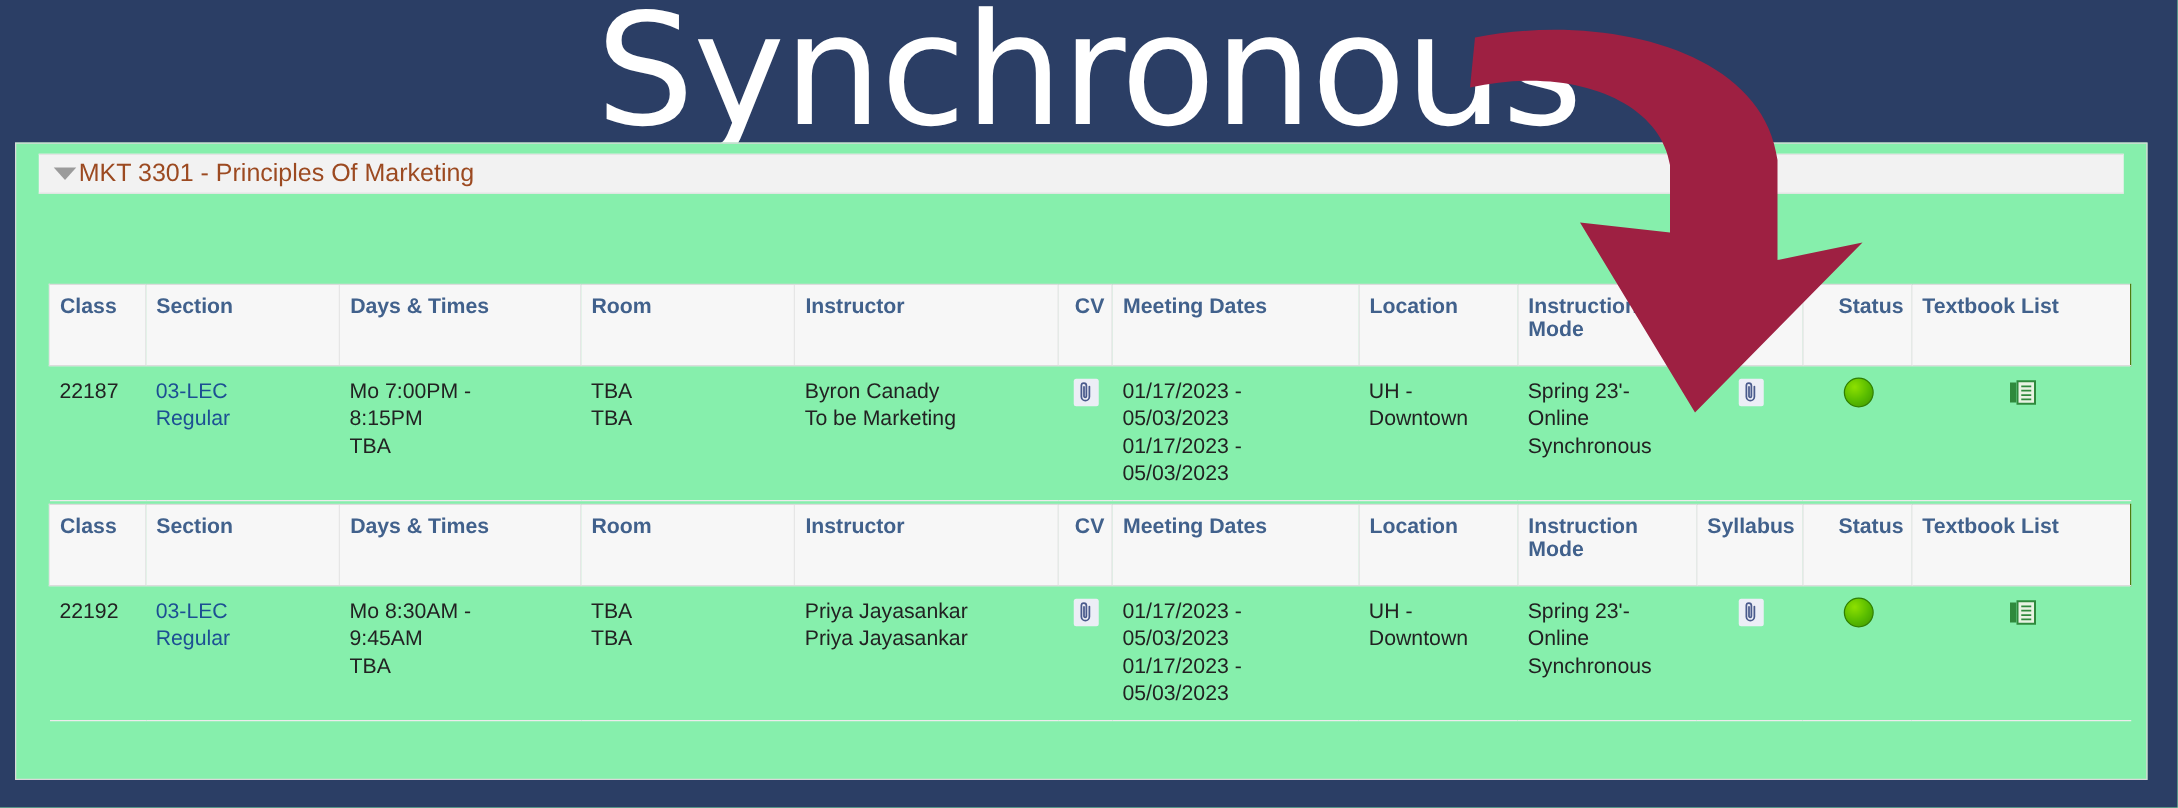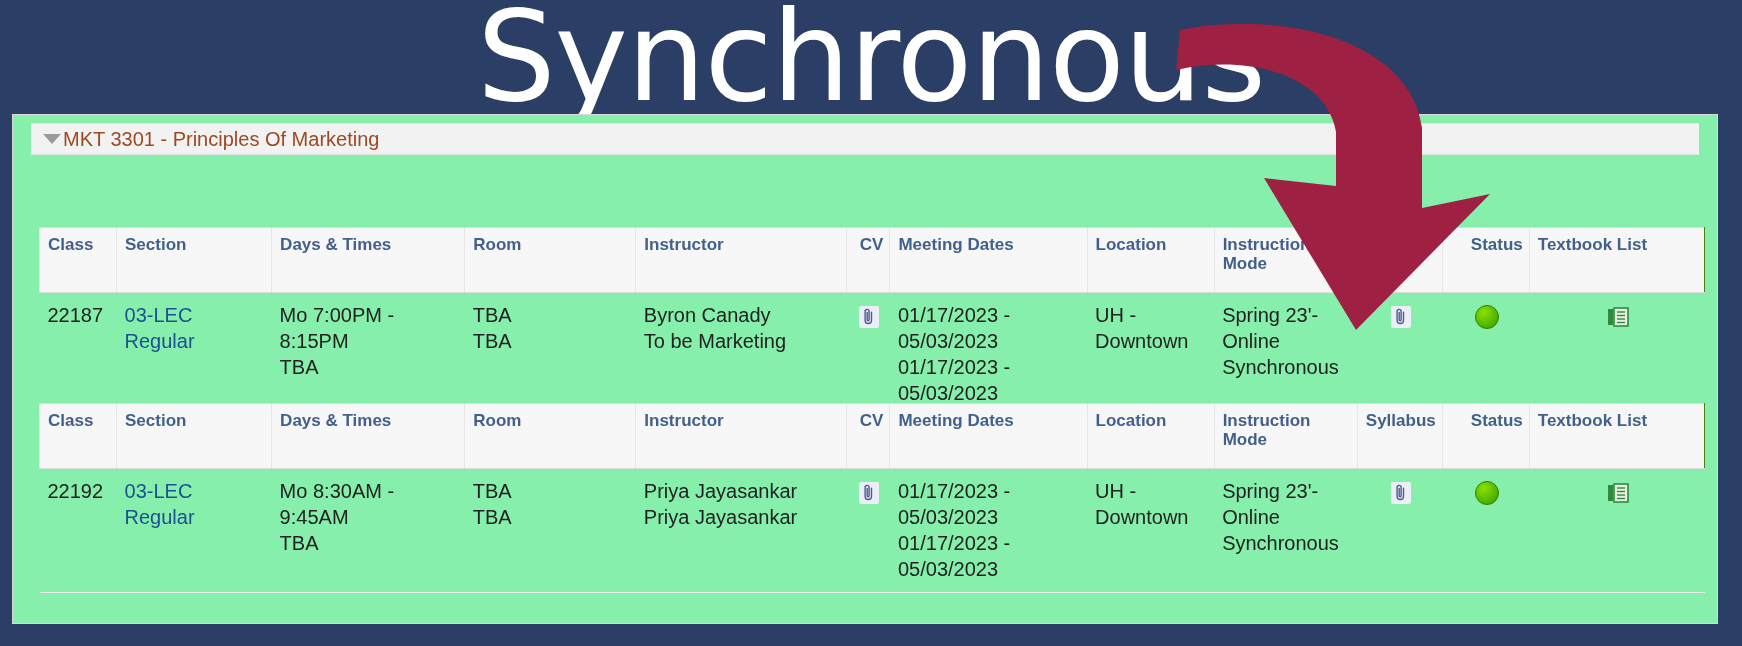--- a/index.html
+++ b/index.html
@@ -84,21 +84,21 @@
     border-bottom:1px solid #dcdcdc;
     border-left:1px solid #e6e6e6;
     line-height:1.12;
   }
   .sec-table th:first-child{border-left:1px solid #e6e6e6;}
   .sec-table th:last-child{border-right:1px solid #4d7c0f;margin-left:41px;}
   .sec-table td{
     vertical-align:top;
     padding:9px 6px 10px 8px;
     color:#222222;
-    font-size:20px;
+    font-size:17px;
     line-height:1.30;
     border-bottom:1px solid #ececec;
   }
   .c-class{width:62px;}
   .c-section{width:140px;}
   .c-days{width:178px;margin-top:12px;}
   .c-room{width:156px;margin-left:13px;}
   .c-instr{width:196px;}
   .c-cv{width:28px;text-align:center;}
   .c-dates{width:182px;}

